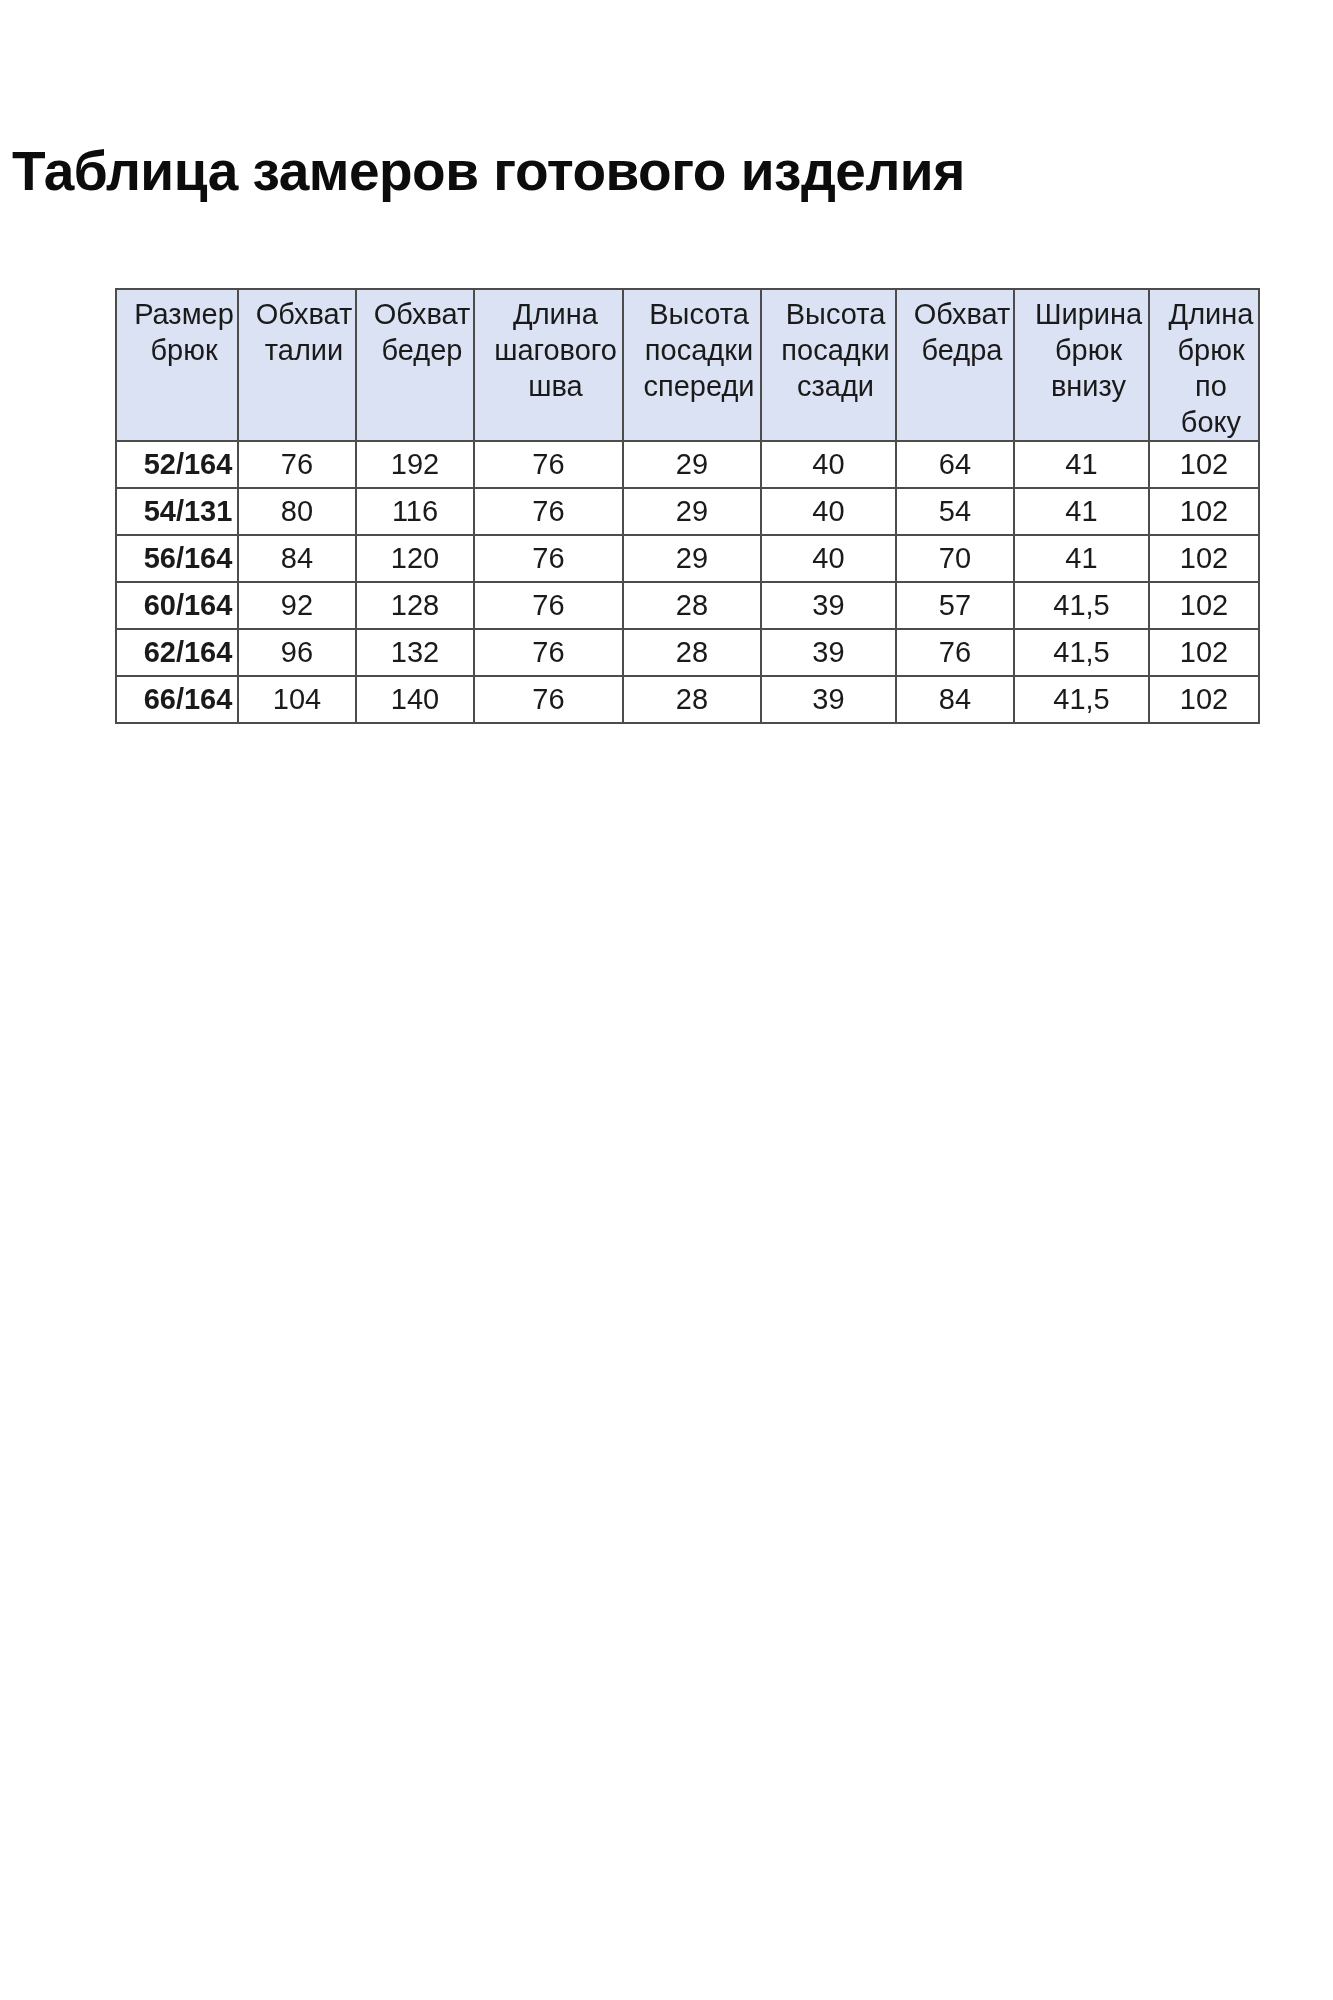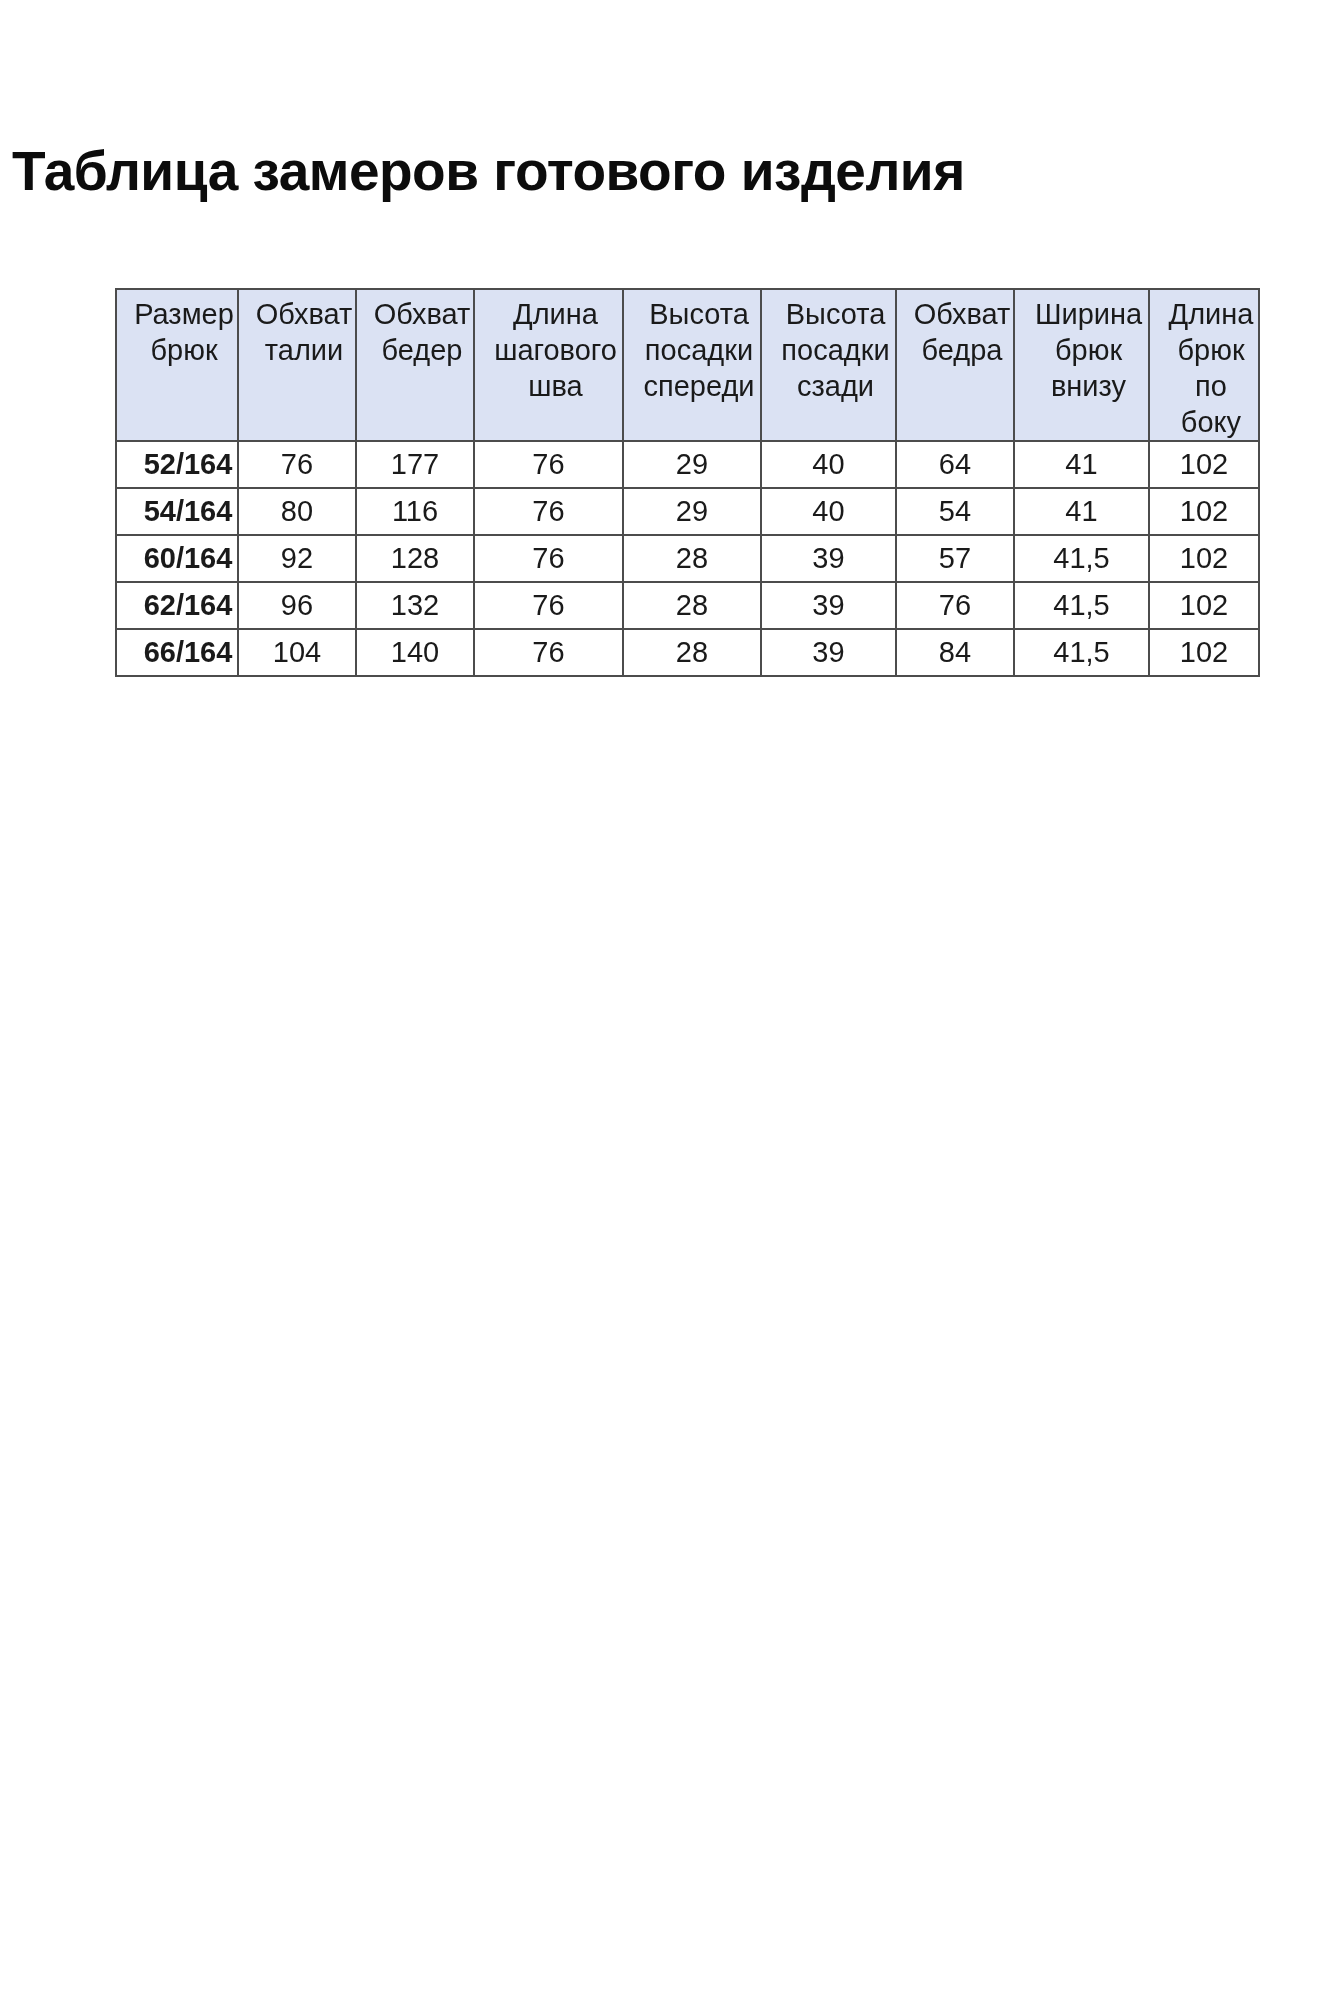--- a/index.html
+++ b/index.html
@@ -116,36 +116,47 @@
           <th>Длина
 брюк
 по
 боку</th>
         </tr>
     </thead>
     <tbody>
         <tr>
           <td class="size">52/164</td>
           <td>76</td>
-          <td>177</td>
+          <td>192</td>
           <td>76</td>
           <td>29</td>
           <td>40</td>
           <td>64</td>
           <td>41</td>
           <td>102</td>
         </tr>
         <tr>
-          <td class="size">54/164</td>
+          <td class="size">54/131</td>
           <td>80</td>
           <td>116</td>
           <td>76</td>
           <td>29</td>
           <td>40</td>
           <td>54</td>
+          <td>41</td>
+          <td>102</td>
+        </tr>
+        <tr>
+          <td class="size">56/164</td>
+          <td>84</td>
+          <td>120</td>
+          <td>76</td>
+          <td>29</td>
+          <td>40</td>
+          <td>70</td>
           <td>41</td>
           <td>102</td>
         </tr>
         <tr>
           <td class="size">60/164</td>
           <td>92</td>
           <td>128</td>
           <td>76</td>
           <td>28</td>
           <td>39</td>

